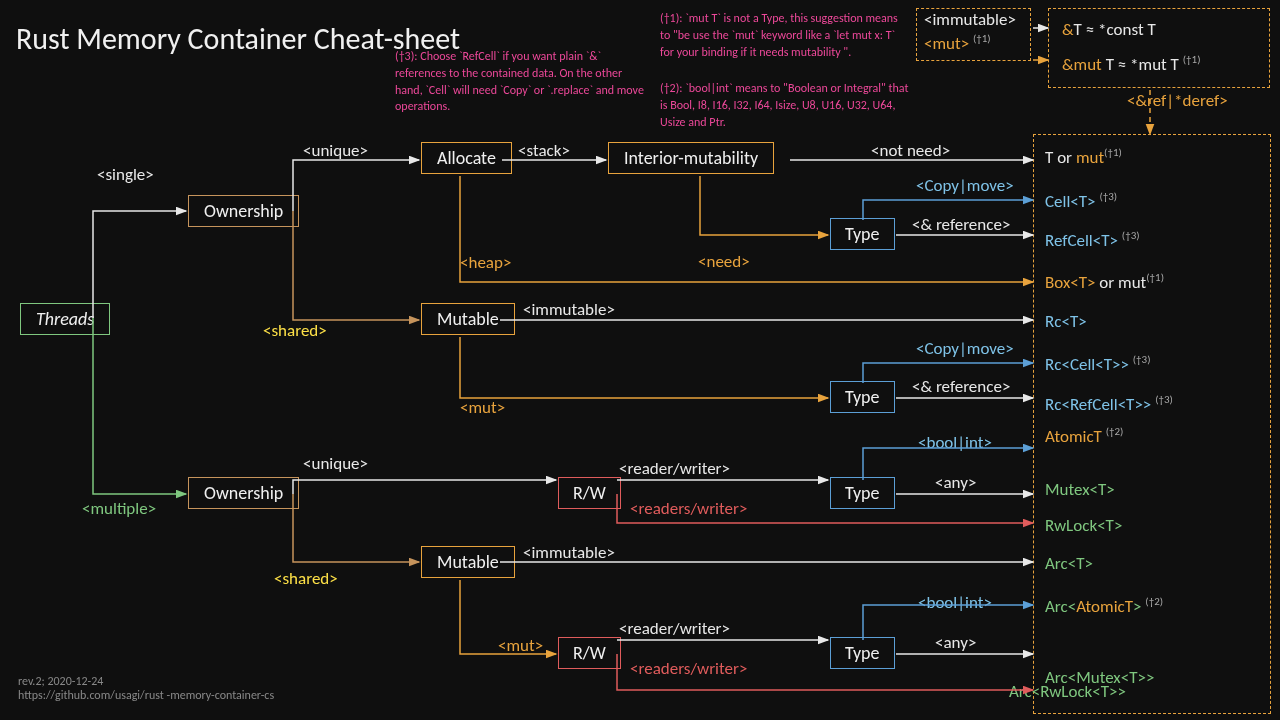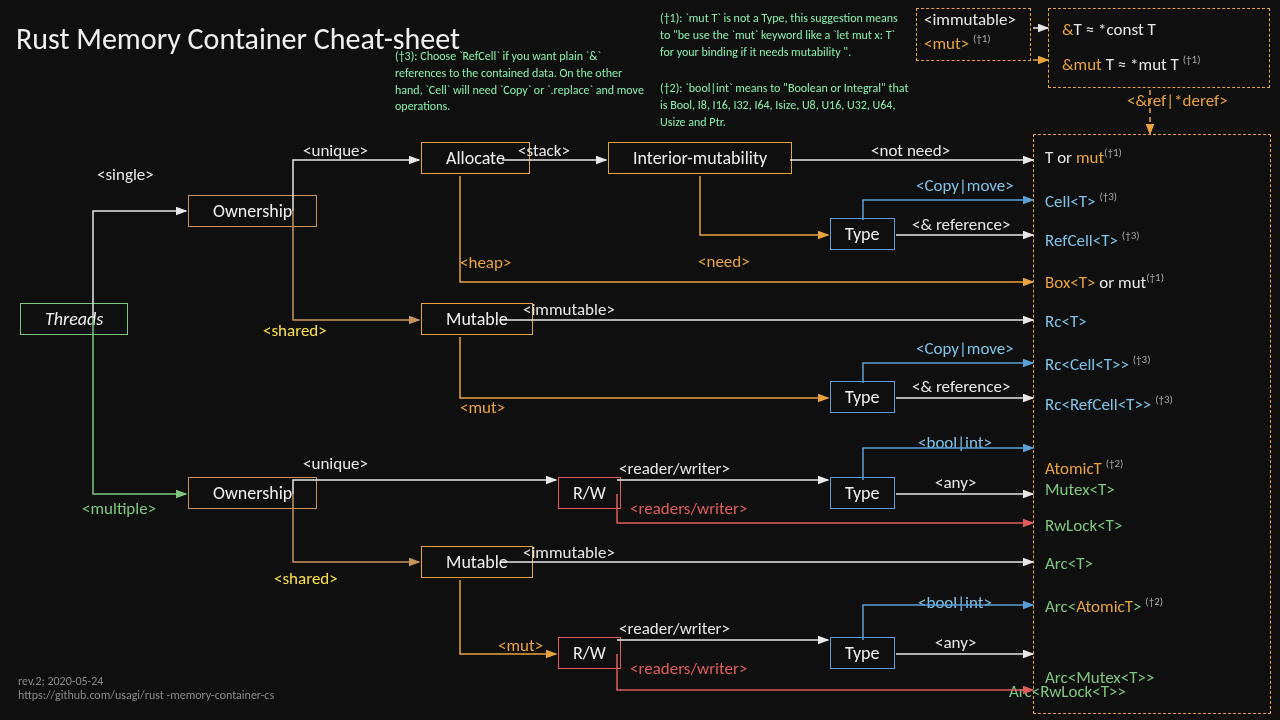--- a/index.html
+++ b/index.html
@@ -16,27 +16,27 @@
     position: absolute;
     top: 20px;
     left: 16px;
     font-size: 30px;
     font-weight: 300;
     color: #f0f0f0;
   }
   .note {
     position: absolute;
     font-size: 12px;
-    color: #86efac;
+    color: #ec4899;
     line-height: 1.4;
   }
   .node {
     position: absolute;
     border: 1.5px solid;
-    padding: 4px 24px;
+    padding: 4px 15px;
     font-size: 18px;
     color: #f0f0f0;
     white-space: nowrap;
   }
   .lbl {
     position: absolute;
     font-size: 17px;
     white-space: nowrap;
   }
   .end {
@@ -145,30 +145,30 @@
 <div class="lbl c-lblue" style="top:592px; left:918px;">&lt;bool|int&gt;</div>
 <div class="lbl c-white" style="top:632px; left:935px;">&lt;any&gt;</div>
 
 <div class="end" style="top:145px; left:1045px;"><span class="c-white">T or </span><span class="c-orange">mut</span><span class="sup c-gray">(†1)</span></div>
 <div class="end c-lblue" style="top:189px; left:1045px;"><span>Cell&lt;T&gt;</span> <span class="sup c-gray">(†3)</span></div>
 <div class="end c-lblue" style="top:228px; left:1045px;"><span>RefCell&lt;T&gt;</span> <span class="sup c-gray">(†3)</span></div>
 <div class="end" style="top:270px; left:1045px;"><span class="c-orange">Box&lt;T&gt;</span><span class="c-white"> or mut</span><span class="sup c-gray">(†1)</span></div>
 <div class="end c-lblue" style="top:310px; left:1045px;">Rc&lt;T&gt;</div>
 <div class="end c-lblue" style="top:352px; left:1045px;"><span>Rc&lt;Cell&lt;T&gt;&gt;</span> <span class="sup c-gray">(†3)</span></div>
 <div class="end c-lblue" style="top:392px; left:1045px;"><span>Rc&lt;RefCell&lt;T&gt;&gt;</span> <span class="sup c-gray">(†3)</span></div>
-<div class="end c-orange" style="top:456px; left:1045px;"><span>AtomicT</span> <span class="sup c-gray">(†2)</span></div>
+<div class="end c-orange" style="top:424px; left:1045px;"><span>AtomicT</span> <span class="sup c-gray">(†2)</span></div>
 <div class="end c-green" style="top:478px; left:1045px;">Mutex&lt;T&gt;</div>
 <div class="end c-green" style="top:514px; left:1045px;">RwLock&lt;T&gt;</div>
 <div class="end c-green" style="top:552px; left:1045px;">Arc&lt;T&gt;</div>
 <div class="end" style="top:594px; left:1045px;"><span class="c-green">Arc&lt;</span><span class="c-orange">AtomicT</span><span class="c-green">&gt;</span> <span class="sup c-gray">(†2)</span></div>
 <div class="end c-green" style="top:666px; left:1045px;text-align:center;">Arc&lt;Mutex&lt;T&gt;&gt;</div>
 <div class="end c-green" style="top:680px; left:1009px;">Arc&lt;RwLock&lt;T&gt;&gt;</div>
 
 <div class="rev">
-  <div>rev.2; 2020-05-24</div>
+  <div>rev.2; 2020-12-24</div>
   <div>https://github.com/usagi/rust -memory-container-cs</div>
 </div>
 
 <svg class="conn" width="1280" height="720">
   <defs>
     <marker id="aw" markerWidth="8" markerHeight="8" refX="7" refY="3" orient="auto">
         <path d="M0,0 L8,3 L0,6 Z" fill="#E8E8E8"></path>
       </marker>
     <marker id="ao" markerWidth="8" markerHeight="8" refX="7" refY="3" orient="auto">
         <path d="M0,0 L8,3 L0,6 Z" fill="#E8A33D"></path>

